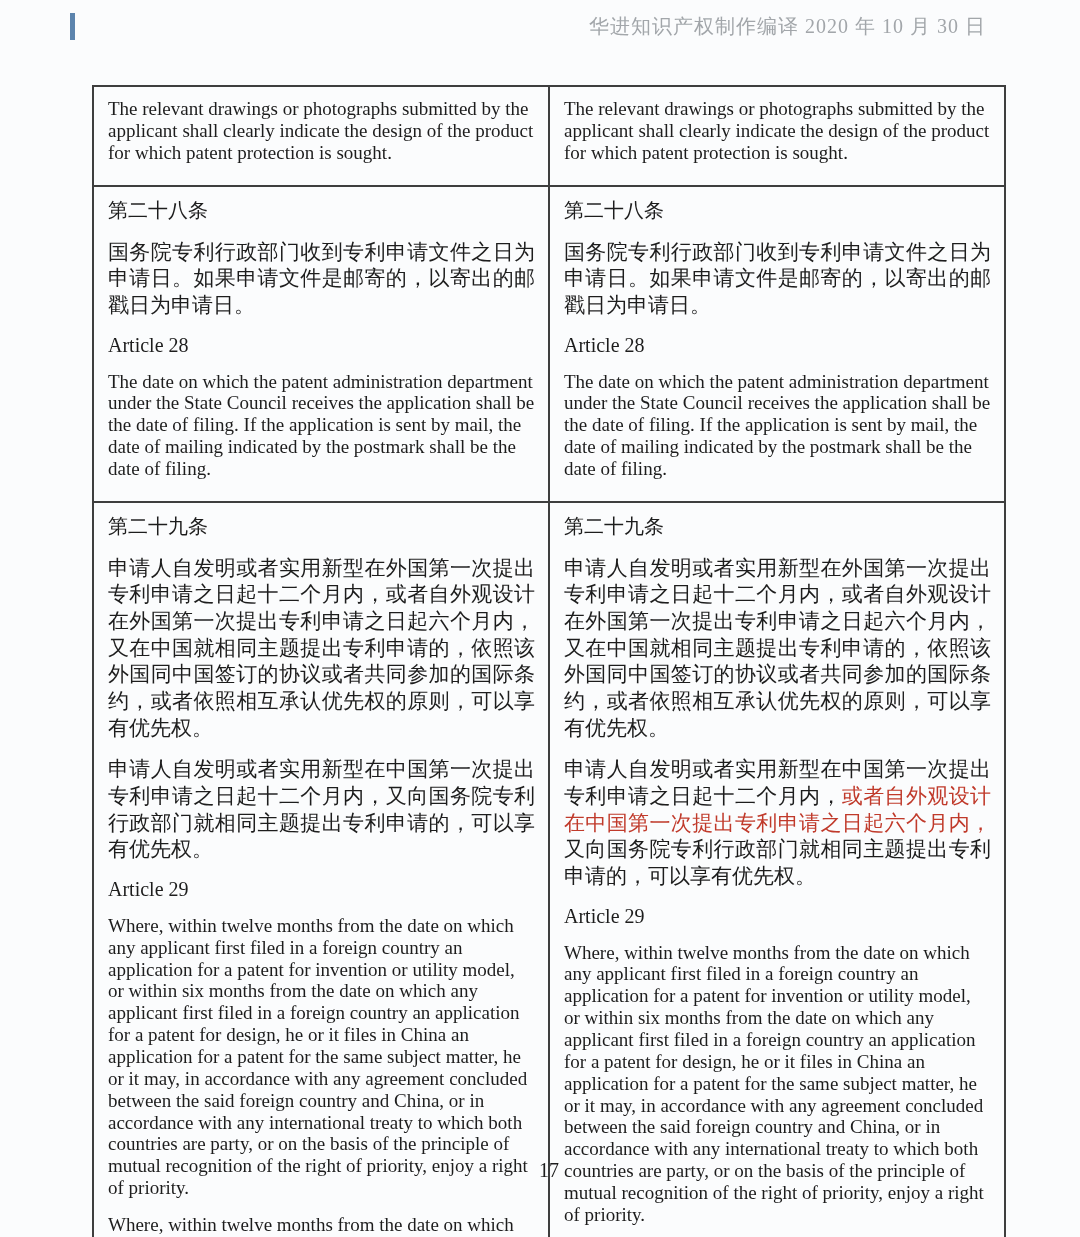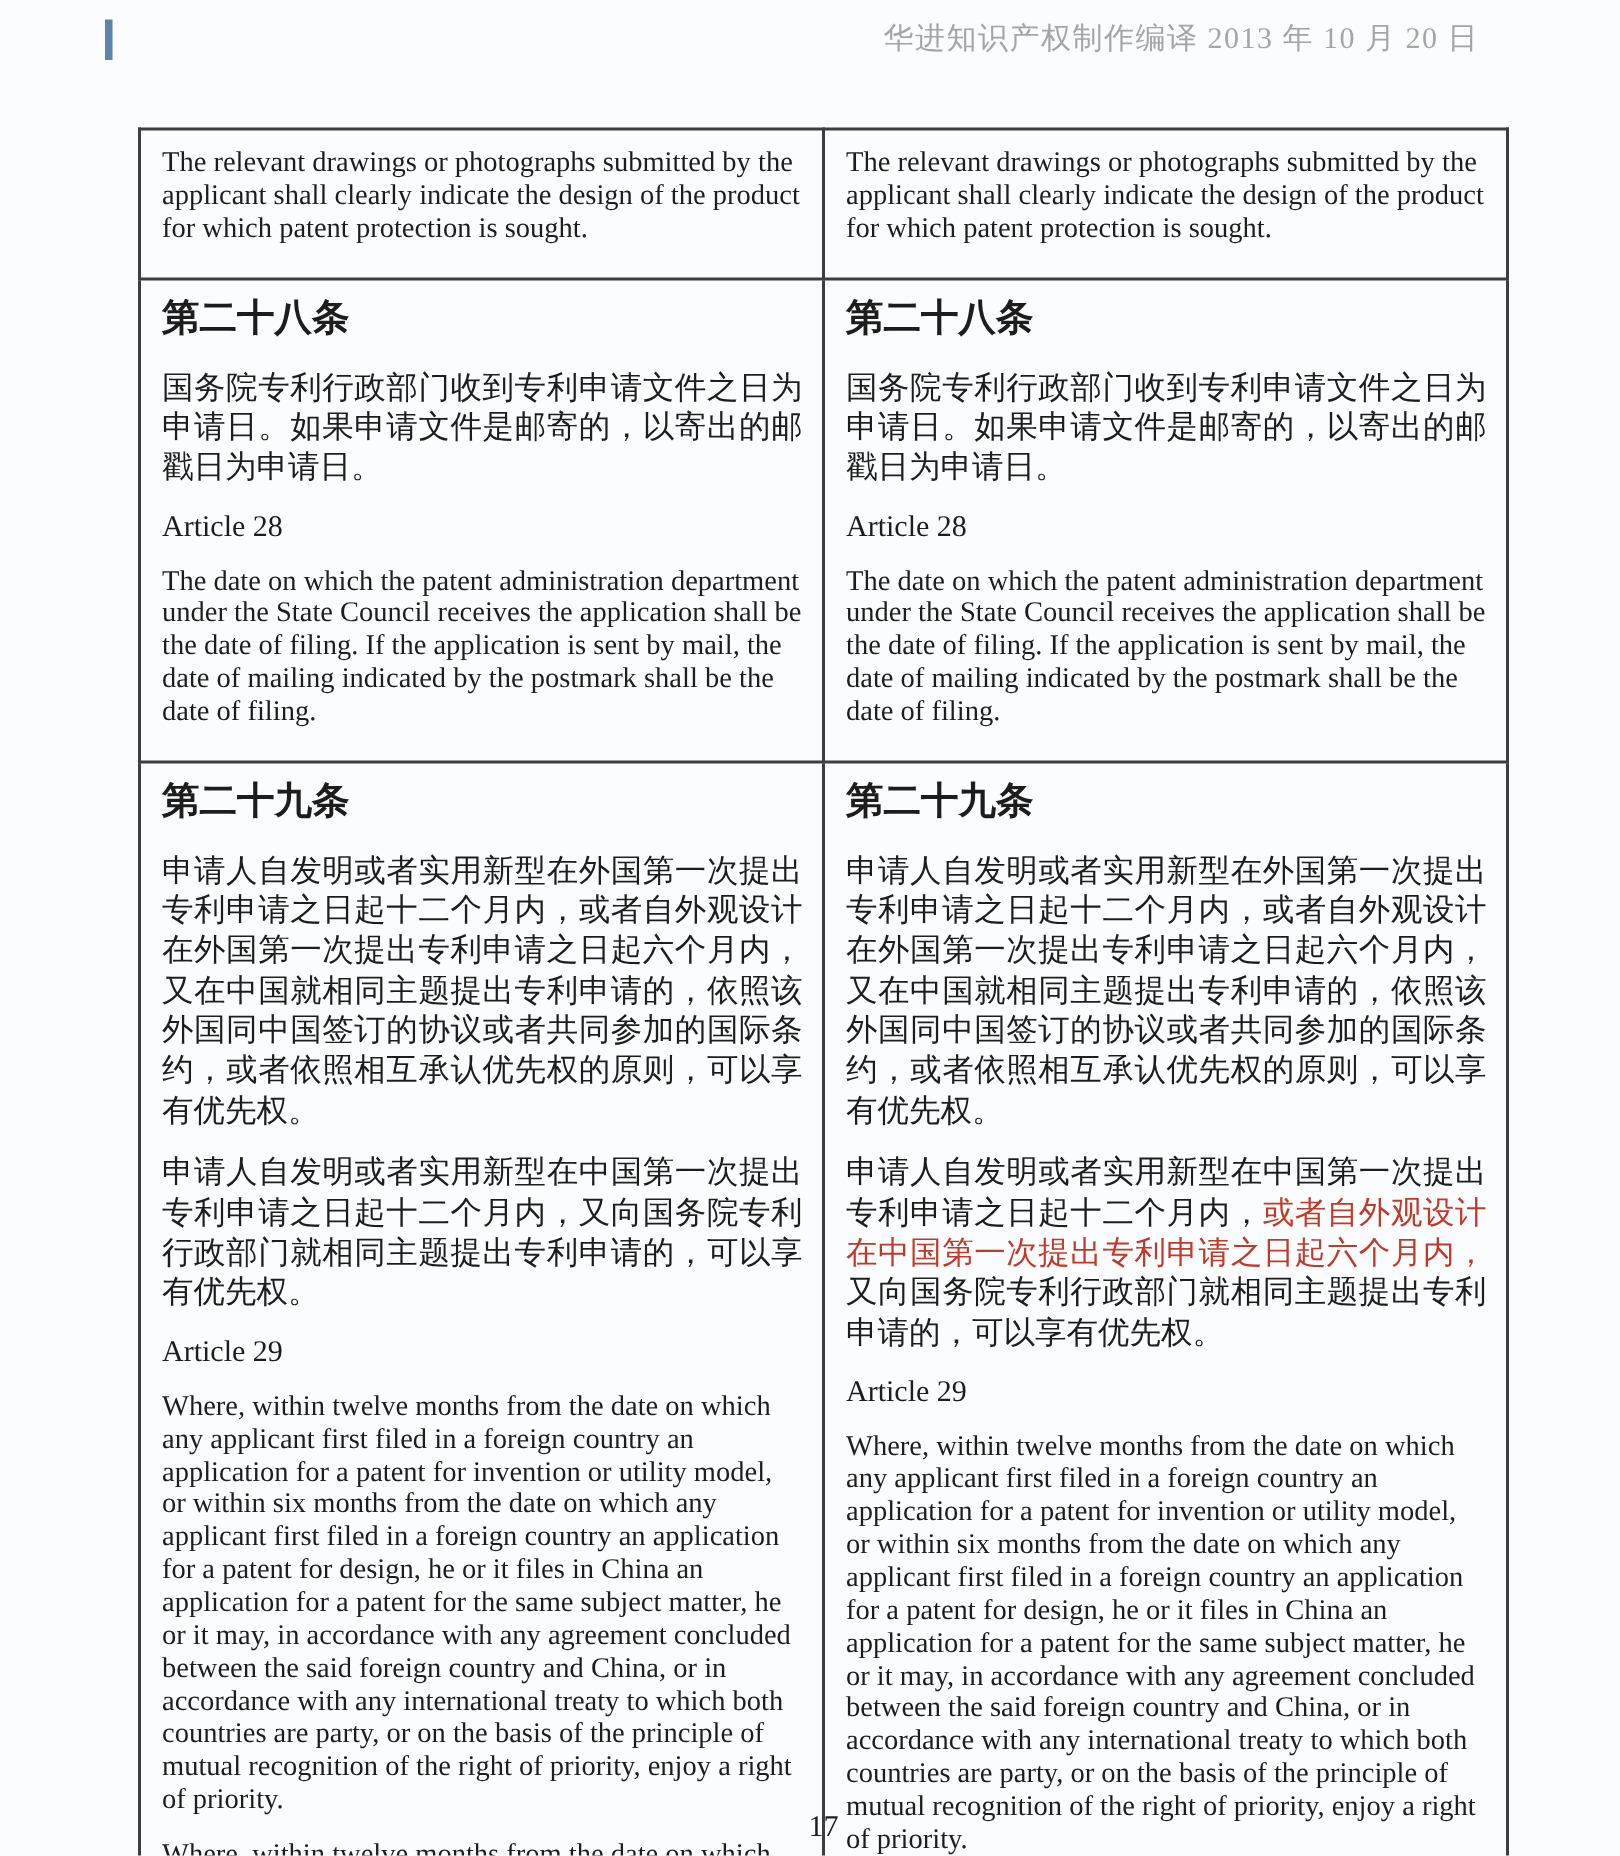--- a/index.html
+++ b/index.html
@@ -45,45 +45,45 @@
     overflow:hidden;
   }
   tr.row-0 td{height:84px;}
   tr.row-1 td{height:295px;}
   tr.row-2 td{height:707px;}
   .blk{margin:0 0 15px 0;}
   .blk.zh{
     font-size:21px;line-height:1.27;text-align:justify;
   }
   .blk.zh-heading{
-    font-size:25px;font-weight:bold;line-height:1.2;margin-bottom:17px;
+    font-size:20px;font-weight:normal;line-height:1.2;margin-bottom:17px;
   }
   .blk.en{
     font-size:19px;line-height:1.15;text-align:left;
   }
   .blk.en-heading{
     font-size:20px;font-weight:normal;line-height:1.15;margin-bottom:14px;
   }
   .ins{
     color:var(--revision_red);
     text-decoration-thickness:1.5px;
     text-underline-offset:4px;
   }
   .page-number{
-    position:absolute;left:92px;top:1207px;width:914px;
+    position:absolute;left:92px;top:1159px;width:914px;
     text-align:center;font-size:20px;
   }
 </style>
 </head>
 <body>
 
 <div class="accent-bar"></div>
 
 <div class="doc-header">
-  <div class="line2">华进知识产权制作编译 2013 年 10 月 20 日</div>
+  <div class="line2">华进知识产权制作编译 2020 年 10 月 30 日</div>
 </div>
 
 <div class="table-wrap">
   <table class="cmp">
     <tbody>
         <tr class="row-0">
           <td>
             <p class="blk en"><span>The relevant drawings or photographs submitted by the applicant shall clearly indicate the design of the product for which patent protection is sought.</span></p>
           </td>
           <td>

